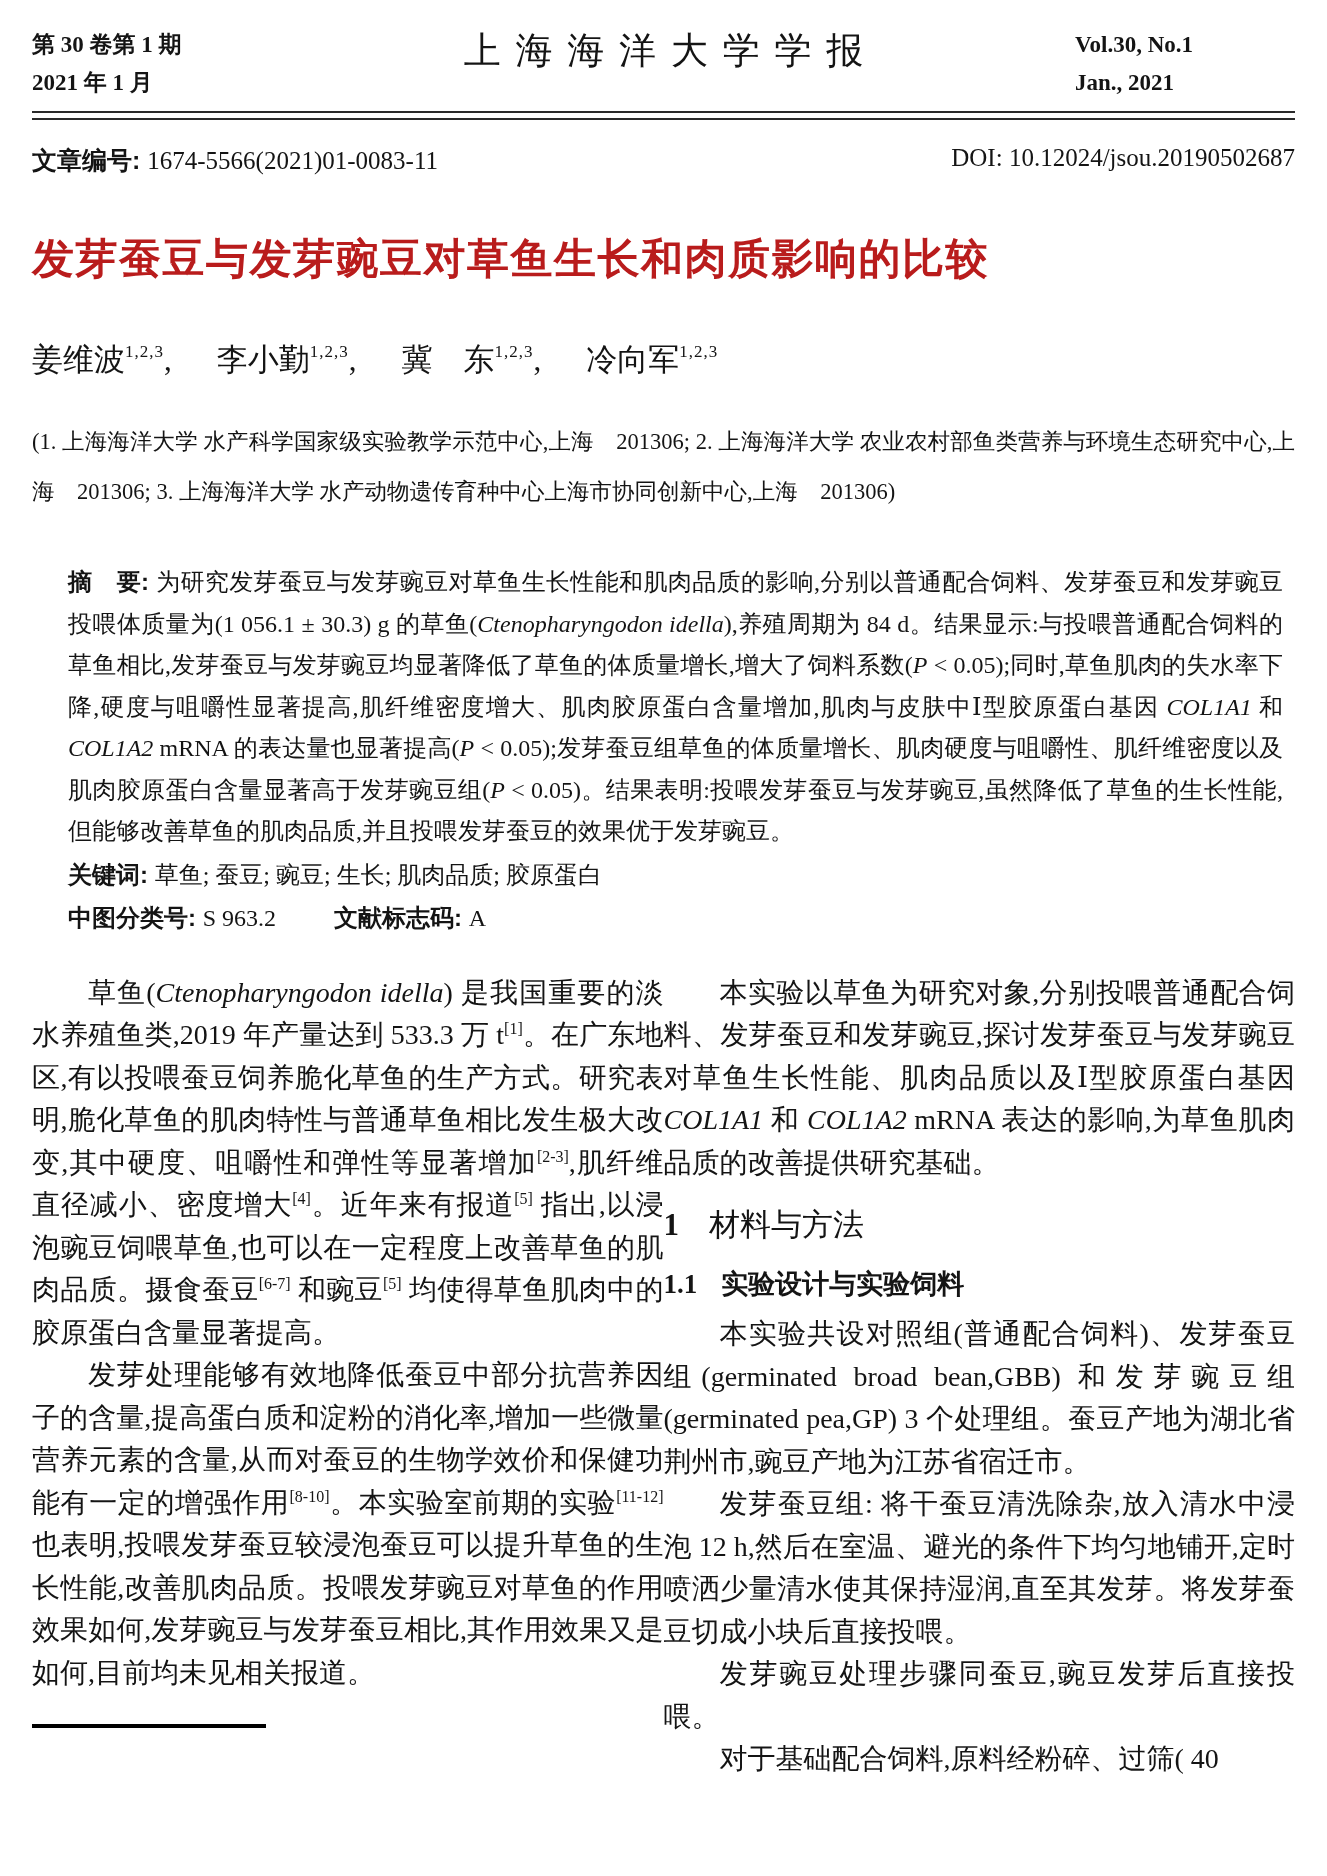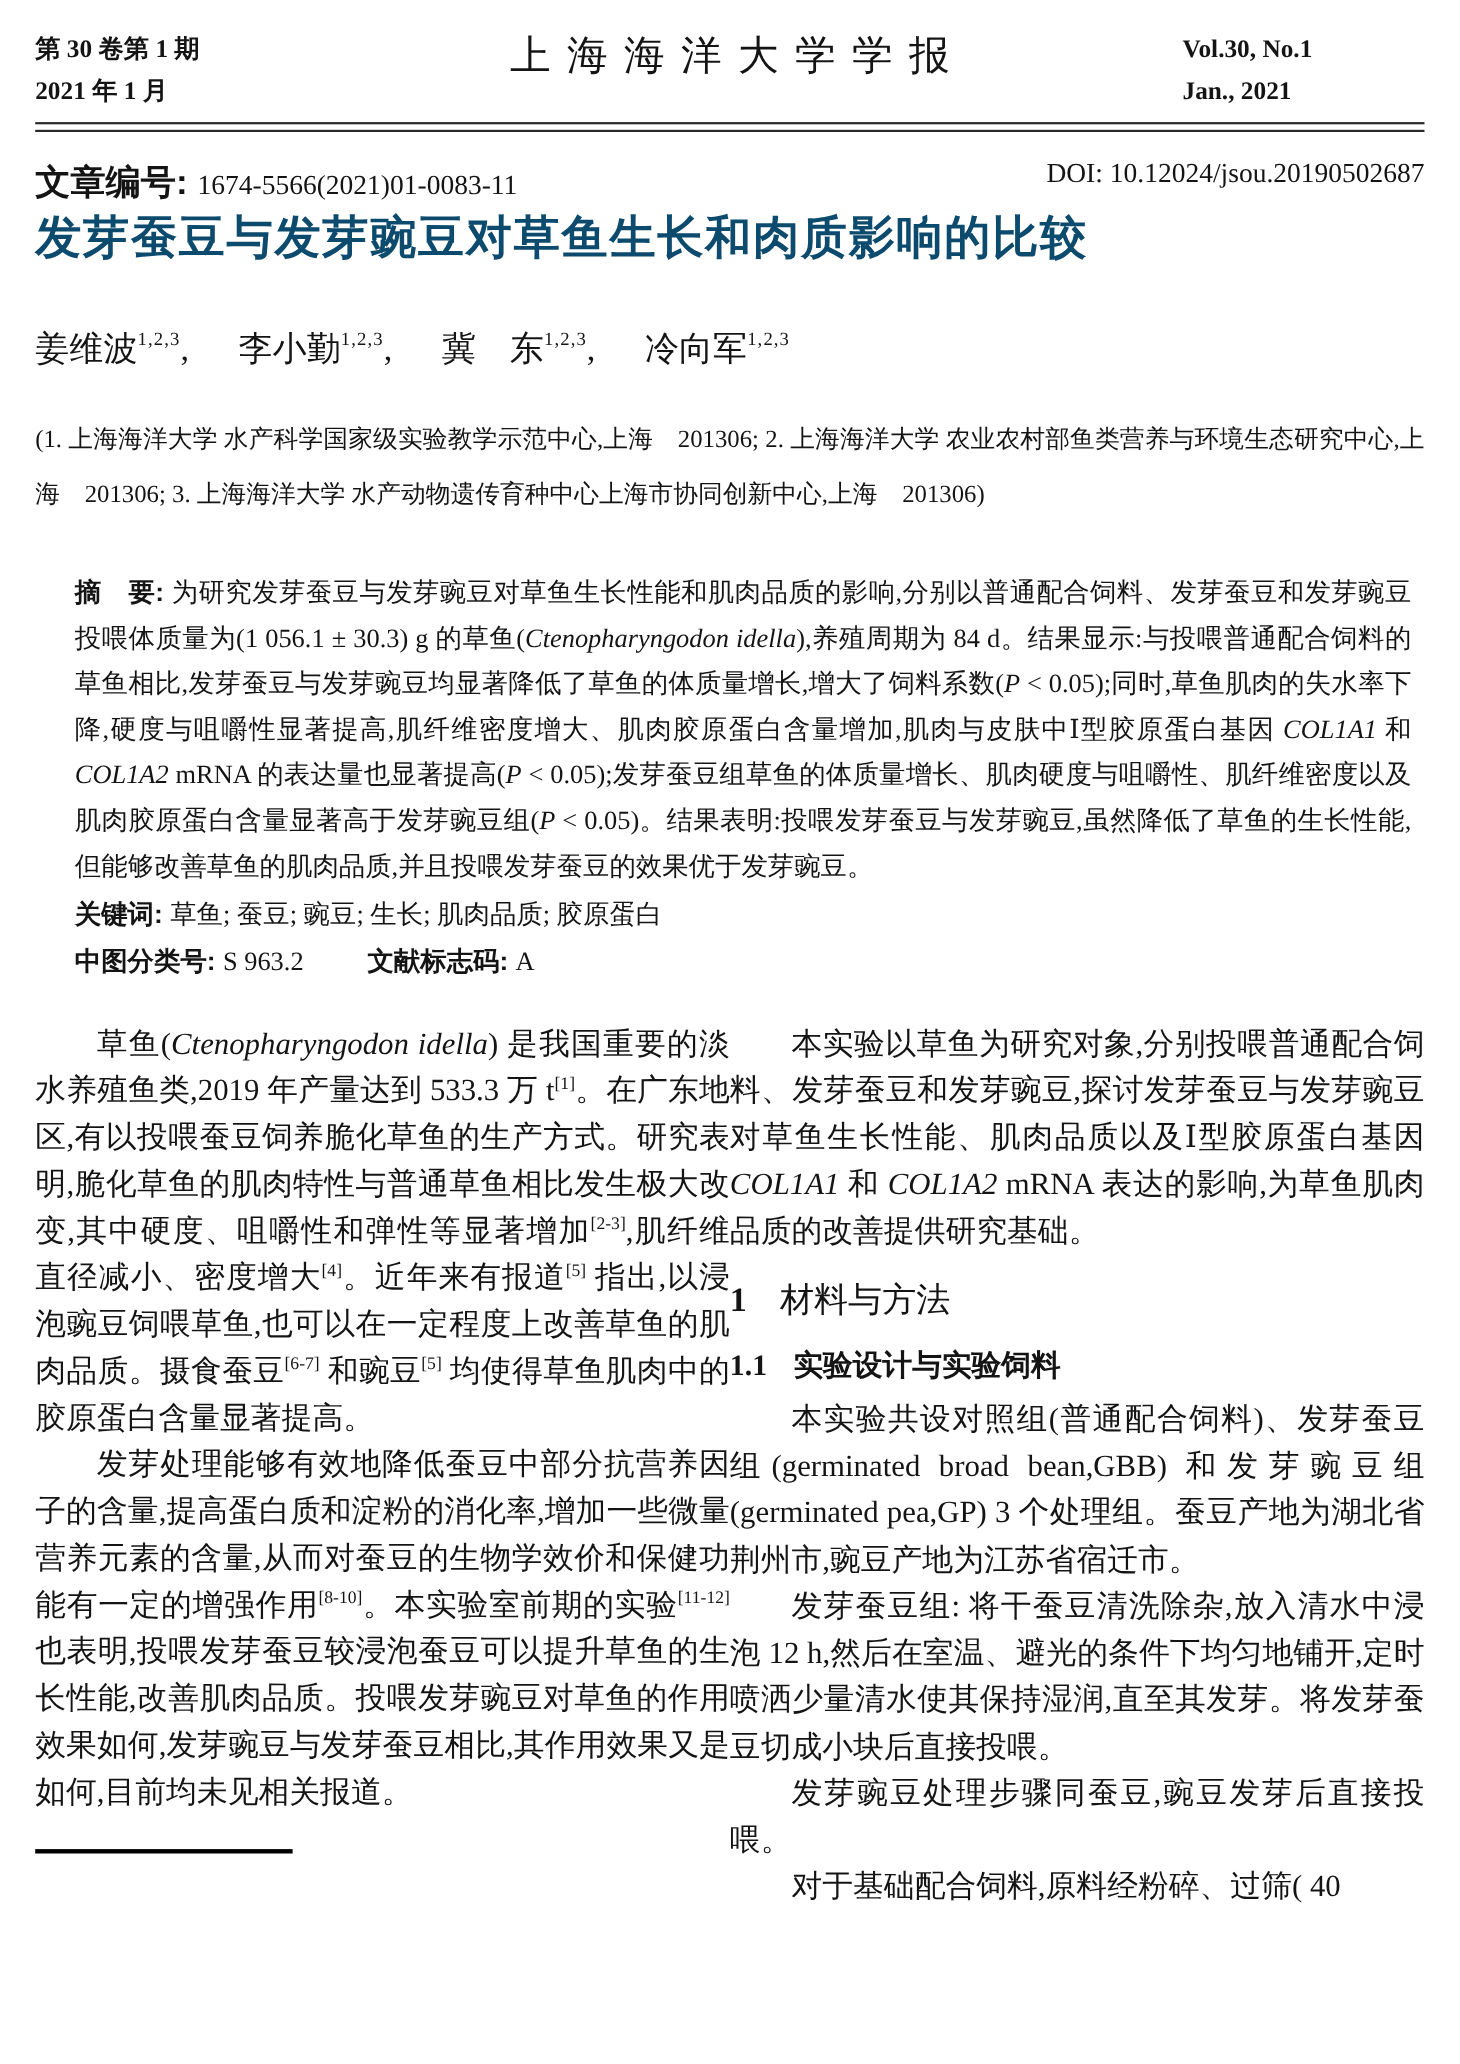--- a/index.html
+++ b/index.html
@@ -18,25 +18,25 @@
   .hdr { display: flex; justify-content: space-between; align-items: flex-start; gap: 23px; }
   .hdr-side { width: 220px; font-size: 23px; font-weight: bold; line-height: 38px; white-space: nowrap; }
   .hdr-right { text-align: left; }
   .hdr-center { flex: 1; text-align: center; }
   .jcn { font-size: 37px; letter-spacing: 0.40em; text-indent: 0.40em; font-weight: 500; }
   .jen { font-size: 22px; font-weight: bold; margin-top: 7px; letter-spacing: 0.3px; }
   .rule { margin-top: 9px; height: 9px; border-top: 2px solid #2a2a2a; border-bottom: 2px solid #2a2a2a; }
 
   
   .meta { display: flex; justify-content: space-between; margin-top: 24px; font-size: 25px; }
-  .meta .lbl { font-size: 32px; }
+  .meta .lbl { font-size: 25px; }
 
   
-  .title { font-family: "Liberation Sans", "DejaVu Sans", sans-serif;
-           font-weight: 900; font-size: 42px; letter-spacing: 1.5px; color: #0c4a6e; }
+  .title { margin-top: 54px; font-family: "Liberation Sans", "DejaVu Sans", sans-serif;
+           font-weight: 900; font-size: 42px; letter-spacing: 1.5px; color: #b91c1c; }
   .authors { margin-top: 52px; font-size: 31px; }
   .authors .au-sup { font-size: 17px; position: relative; top: -13px; letter-spacing: 1px; }
   .authors .sep { margin-right: 14px; }
   .affil { margin-top: 36px; font-size: 22.5px; line-height: 50px; text-align: justify; }
 
   
   .abstract { margin: 44px 12px 0 36px; font-size: 24px; line-height: 41.5px; text-align: justify; }
   .abstract .lbl { font-size: 24px; }
   .kw  { margin-top: 1px; }
   .clc { margin-top: 1px; }

